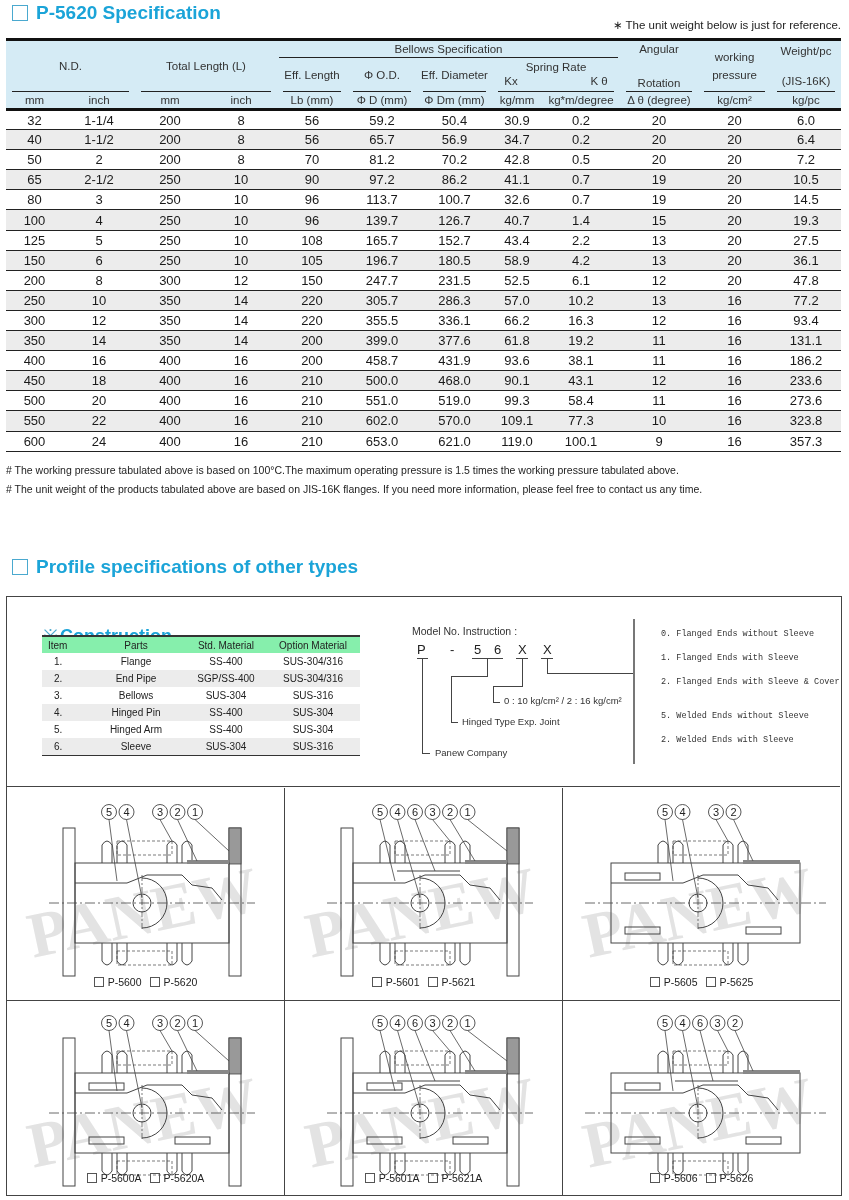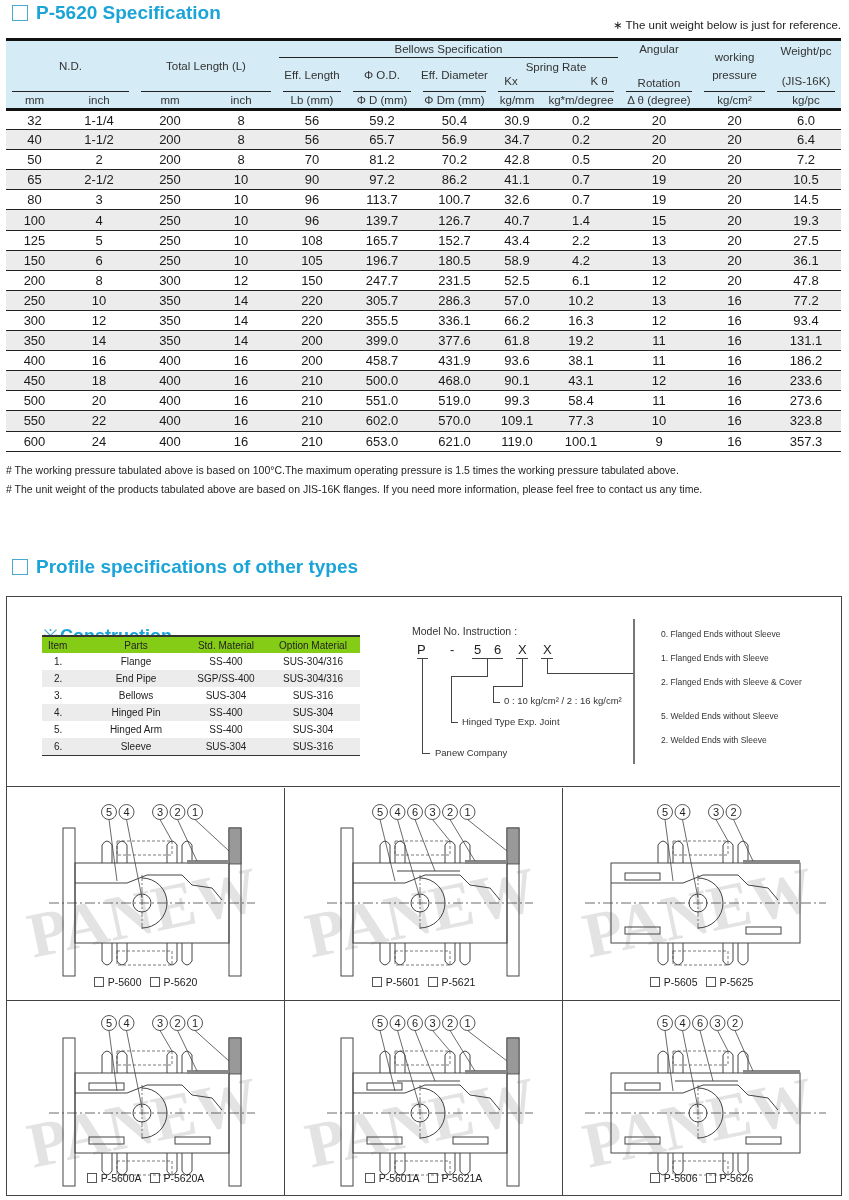--- a/index.html
+++ b/index.html
@@ -32,34 +32,34 @@
 
   .notes { position: absolute; left: 6px; top: 461px; font-size: 10.5px; color: #222; line-height: 18.5px; }
 
   
   .panel { position: absolute; left: 6px; top: 596px; width: 836px; height: 600px; border: 1.5px solid #444; }
   .panel-top { position: absolute; left: 0; top: 0; width: 833px; height: 190px; border-bottom: 1.5px solid #444; }
 
   .construction-title { position: absolute; left: 36px; top: 26px; font-size: 18px; font-weight: bold; color: #1ba4d8; }
   .construction-title .mark { font-weight: normal; color: #4aa9cf; margin-right: 2px; }
   .cons-table { position: absolute; left: 35px; top: 38px; width: 318px; border-collapse: collapse; font-size: 10px; }
-  .cons-table th { background: #84cc16; font-weight: normal; height: 17px; border-top: 2px solid #333; }
+  .cons-table th { background: #86efac; font-weight: normal; height: 17px; border-top: 2px solid #333; }
   .cons-table td { height: 17px; text-align: center; }
   .cons-table tbody tr:nth-child(even) td { background: #ececec; }
   .cons-table tbody tr:last-child td { border-bottom: 1.5px solid #333; }
   .cons-table .c-item { text-align: left; padding-left: 12px; width: 44px; }
   .cons-table th.c-item { padding-left: 6px; }
 
   .model-label { position: absolute; left: 405px; top: 28px; font-size: 10.5px; color: #333; }
   .model-code { position: absolute; top: 45px; font-size: 13px; color: #222; }
   .model-line { position: absolute; background: #444; }
   .model-text { position: absolute; font-size: 9.5px; color: #333; white-space: nowrap; }
   .vsep { position: absolute; left: 626px; top: 22px; width: 1.5px; height: 145px; background: #777; }
   .opt-list { position: absolute; left: 654px; top: 32px; font-size: 8.5px; color: #333; }
-  .opt-list div { position: absolute; white-space: nowrap; }
+  .opt-list div { position: absolute; white-space: nowrap; font-family: Liberation Mono, monospace; }
 
   .diagram-cell { position: absolute; border-right: 1.5px solid #444; border-bottom: 1.5px solid #444; }
   .diagram-cell svg { position: absolute; left: 0; top: 0; }
   .cell-caption { position: absolute; bottom: 12px; left: 0; right: 0; display: flex; justify-content: center; gap: 8px; font-size: 10.5px; color: #222; }
   .cell-caption span.cb { display: inline-block; width: 10px; height: 10px; border: 1px solid #555; margin-right: 4px; vertical-align: -1px; }
 </style>
 </head>
 <body>
 
 <div class="section-title" id="title1">

